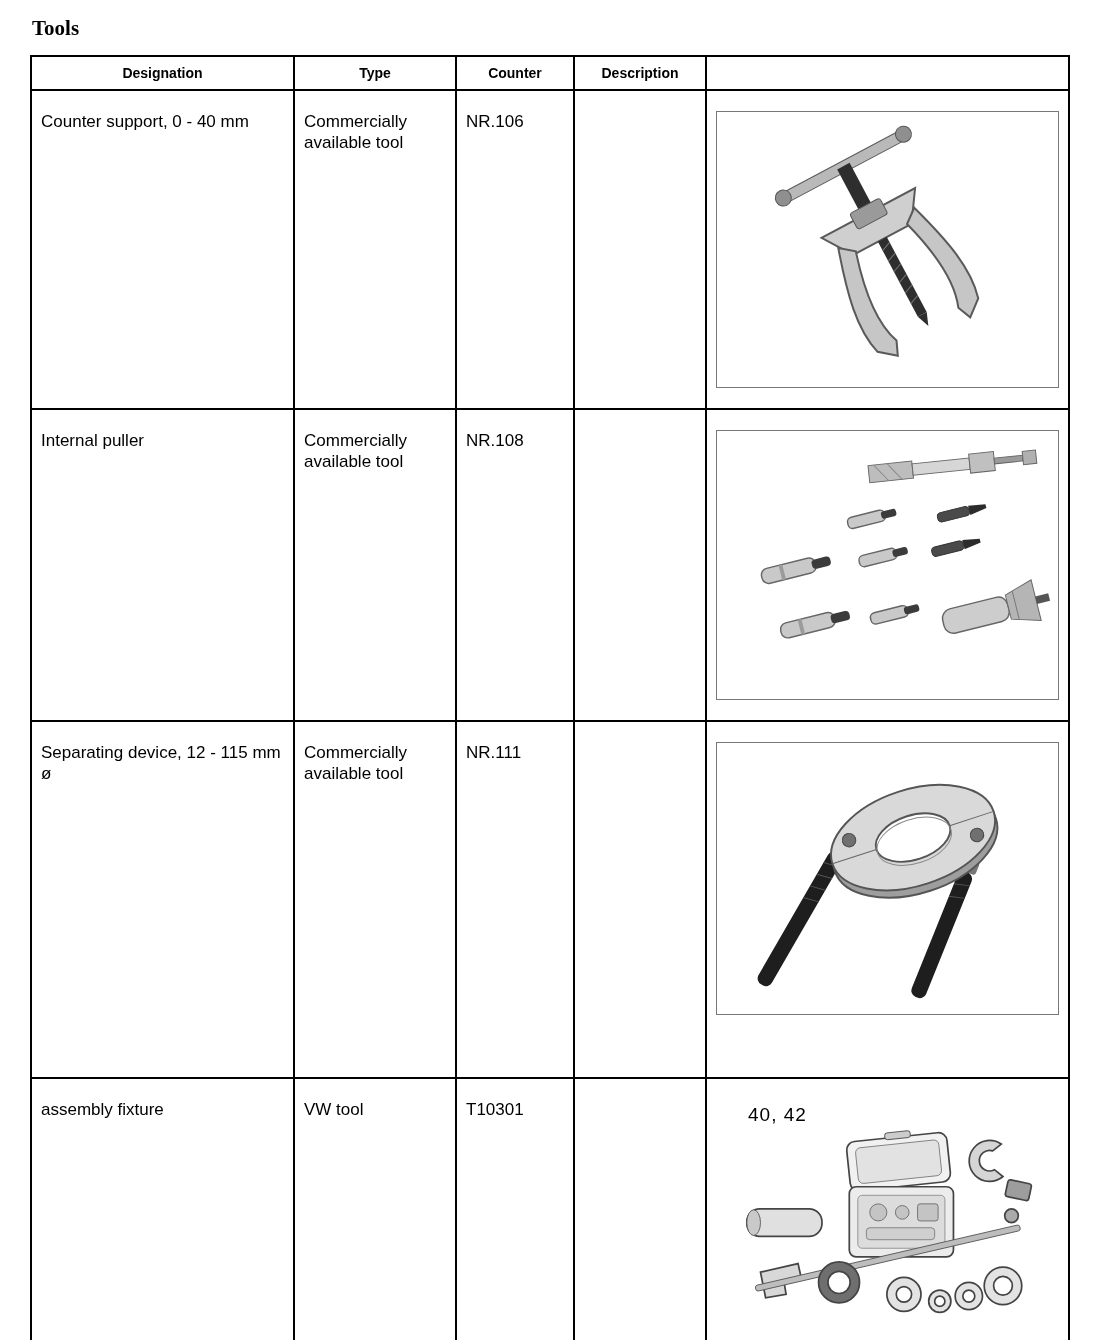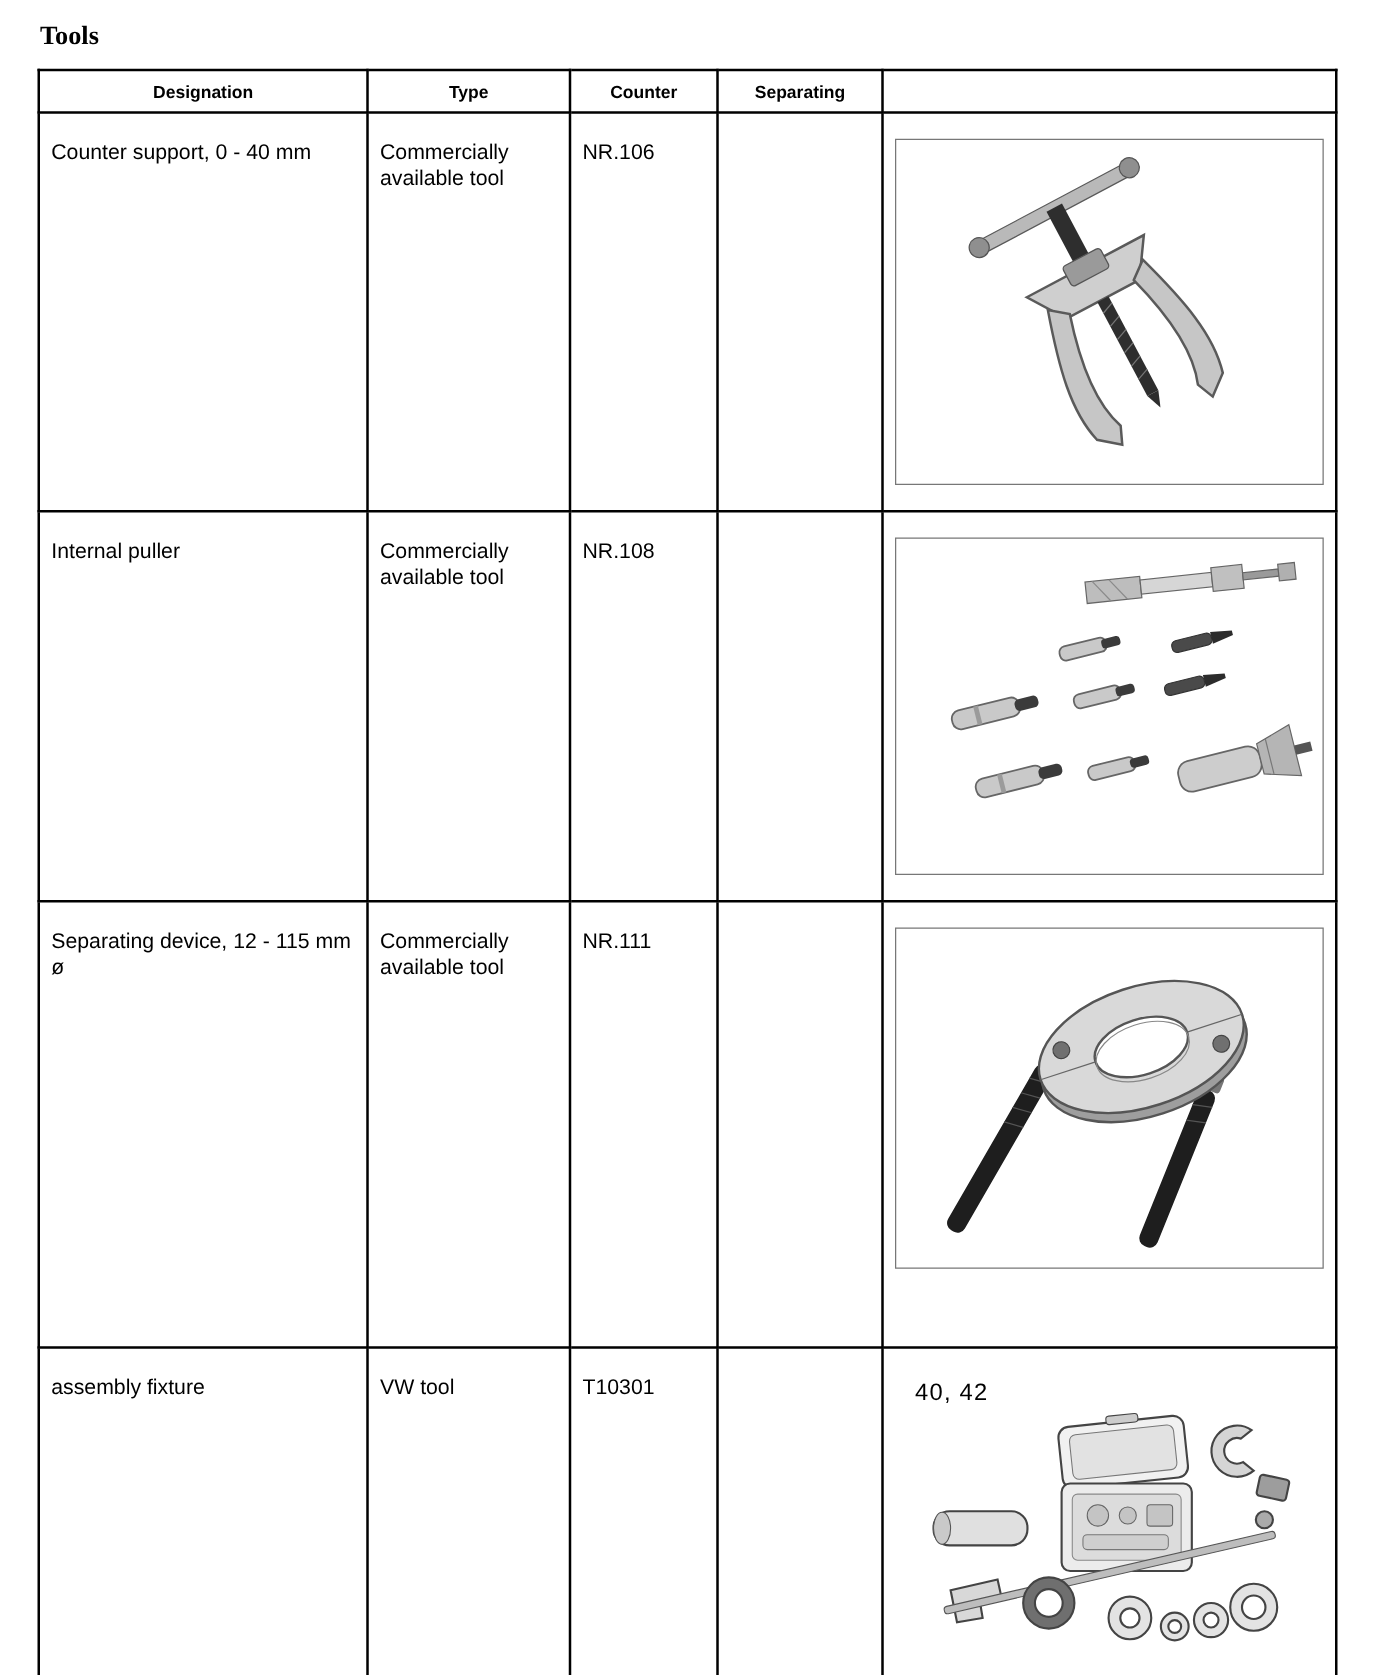--- a/index.html
+++ b/index.html
@@ -28,21 +28,21 @@
   .img-frame {
     border:1px solid #777; box-sizing:border-box; background:#fff;
     display:flex; align-items:center; justify-content:center;
     width:100%;
   }
   .r1 .img-frame { height:277px; }
   .r2 .img-frame { height:270px; }
   .r3 .img-frame { height:273px; }
 
   .fig { position:relative; height:281px; }
-  .fig-label { position:absolute; top:4px; left:16px; font-size:19px; letter-spacing:1px; }
+  .fig-label { position:absolute; top:4px; left:32px; font-size:19px; letter-spacing:1px; }
   .fig svg { position:absolute; top:28px; left:2px; }
   .fig-caption {
     position:absolute; bottom:0; left:2px; right:0;
     font-size:21px; letter-spacing:1px;
     border-bottom:2px solid #000; padding:0 0 3px 12px;
   }
 </style>
 </head>
 <body>
 
@@ -55,21 +55,21 @@
         <col style="width:162px">
         <col style="width:118px">
         <col style="width:132px">
         <col style="width:363px">
     </colgroup>
     <thead>
       <tr>
         <th>Designation</th>
         <th>Type</th>
         <th>Counter</th>
-        <th>Separating</th>
+        <th>Description</th>
         <th></th>
       </tr>
     </thead>
     <tbody>
 
       <tr class="r1">
         <td>Counter support, 0 - 40 mm</td>
         <td>Commercially available tool</td>
         <td class="num">NR.106</td>
         <td></td>

